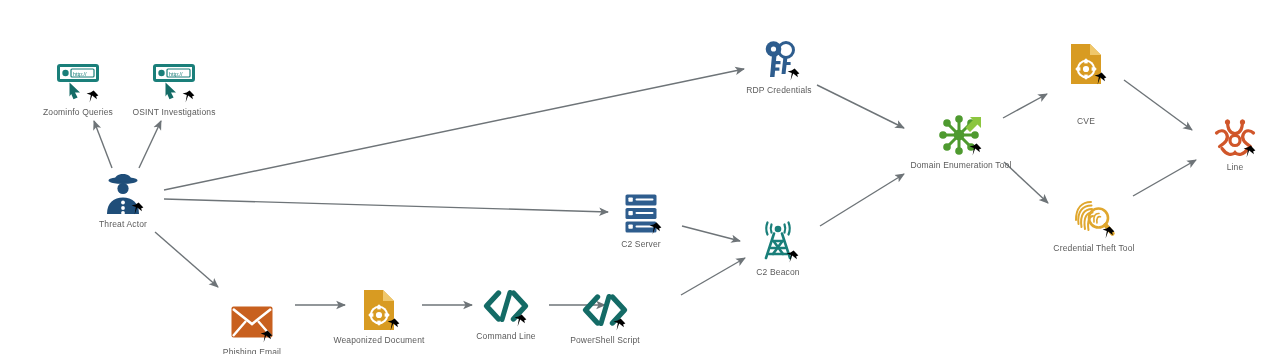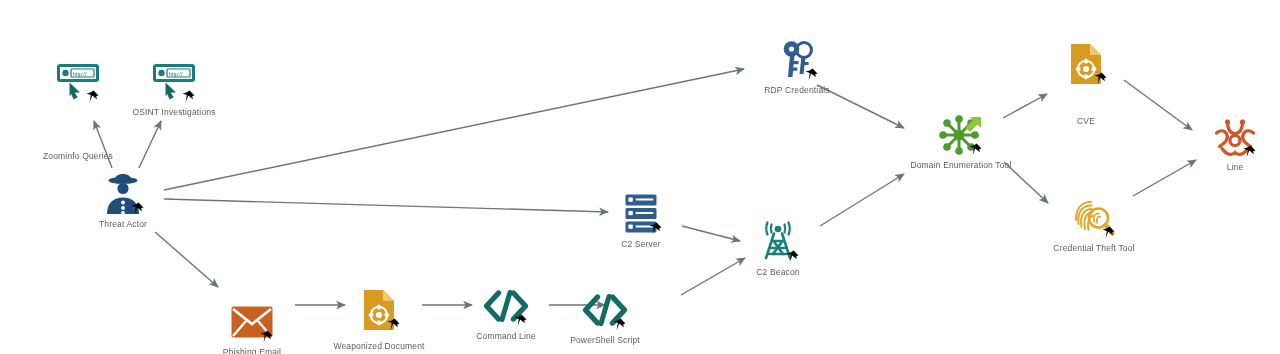--- a/index.html
+++ b/index.html
@@ -69,21 +69,21 @@
         <line x1="817" y1="85" x2="904" y2="128" stroke="#6e7478" stroke-width="1.4" marker-end="url(#ah)"></line>
         <line x1="820" y1="226" x2="904" y2="174" stroke="#6e7478" stroke-width="1.4" marker-end="url(#ah)"></line>
         <line x1="1003" y1="118" x2="1047" y2="94" stroke="#6e7478" stroke-width="1.4" marker-end="url(#ah)"></line>
         <line x1="1004" y1="162" x2="1048" y2="203" stroke="#6e7478" stroke-width="1.4" marker-end="url(#ah)"></line>
         <line x1="1124" y1="80" x2="1192" y2="130" stroke="#6e7478" stroke-width="1.4" marker-end="url(#ah)"></line>
         <line x1="1133" y1="196" x2="1196" y2="160" stroke="#6e7478" stroke-width="1.4" marker-end="url(#ah)"></line>
       </g>
   </svg>
 
   <div id="node-layer">
-      <div class="node" style="left: 78px; top: 60px; gap: 44px;">
+      <div class="node" style="left: 78px; top: 60px;">
         <div class="node-icon">
 
     <svg width="42" height="36" viewBox="0 0 42 36">
       <rect x="1.5" y="1.5" width="39" height="15" rx="1.5" fill="none" stroke="#1a7f7a" stroke-width="3"></rect>
       <circle cx="8.5" cy="9" r="3.2" fill="#1a7f7a"></circle>
       <rect x="14" y="5" width="23" height="8" rx="1" fill="#ffffff" stroke="#1a7f7a" stroke-width="1.2"></rect>
       <text x="16" y="11.6" font-size="5.4" fill="#1a7f7a" font-family="Liberation Sans, sans-serif">http://</text>
       <path d="M12.5 34.5 L12.5 20.5 L23 30.5 L18 30.5 L20.6 35.5 L16.5 37.2 L14.2 32 Z" fill="#146b66" transform="translate(0,-2)"></path>
     </svg>
   <svg class="pin" width="13" height="13" viewBox="0 0 13 13">
@@ -133,21 +133,21 @@
       <rect x="0.5" y="0.5" width="41" height="31" rx="2" fill="#c8601f"></rect>
       <path d="M2 3 L21 18 L40 3" fill="none" stroke="#ffffff" stroke-width="2.6"></path>
       <path d="M2 30 L15 15 M40 30 L27 15" fill="none" stroke="#ffffff" stroke-width="2.4"></path>
     </svg>
   <svg class="pin" width="13" height="13" viewBox="0 0 13 13">
     <path d="M7.6 0.6 L12.4 5.4 L10.2 6.2 L10.9 9.2 L6.2 5.6 L3.6 12.6 L4.8 5.0 L0.6 3.6 L4.6 2.4 Z" fill="undefined"></path>
   </svg>
      </div>
      <div class="node-label">Phishing Email</div>
       </div>
-      <div class="node" style="left: 379px; top: 288px; gap: 6px;">
+      <div class="node" style="left: 379px; top: 288px;">
         <div class="node-icon">
 
     <svg width="34" height="42" viewBox="0 0 34 42">
       <path d="M2 1 H21 L32 12 V41 H2 Z" fill="#d89b22"></path>
       <path d="M21 1 L32 12 H21 Z" fill="#f0c76a"></path>
       <g transform="translate(17,26)">
         <circle r="9.2" fill="#ffffff"></circle>
         <g fill="#d89b22">
           <circle r="7.2"></circle>
         </g>
@@ -215,21 +215,21 @@
         <rect x="10.5" y="18.1" width="18" height="2" rx="1"></rect>
         <rect x="10.5" y="31.6" width="18" height="2" rx="1"></rect>
       </g>
     </svg>
   <svg class="pin" width="13" height="13" viewBox="0 0 13 13">
     <path d="M7.6 0.6 L12.4 5.4 L10.2 6.2 L10.9 9.2 L6.2 5.6 L3.6 12.6 L4.8 5.0 L0.6 3.6 L4.6 2.4 Z" fill="undefined"></path>
   </svg>
      </div>
      <div class="node-label">C2 Server</div>
       </div>
-      <div class="node" style="left: 797px; top: 38px;">
+      <div class="node" style="left: 779px; top: 38px;">
         <div class="node-icon">
 
     <svg width="40" height="40" viewBox="0 0 40 40">
       <g stroke="#2e5d8e" fill="none" stroke-width="3">
         <circle cx="27" cy="10" r="7.5"></circle>
       </g>
       <g fill="#2e5d8e">
         <circle cx="14.5" cy="9" r="7.8"></circle>
         <circle cx="14.5" cy="9" r="2.6" fill="#ffffff"></circle>
         <path d="M13 15 L11 37 L15.5 37 L17.5 15 Z"></path>

